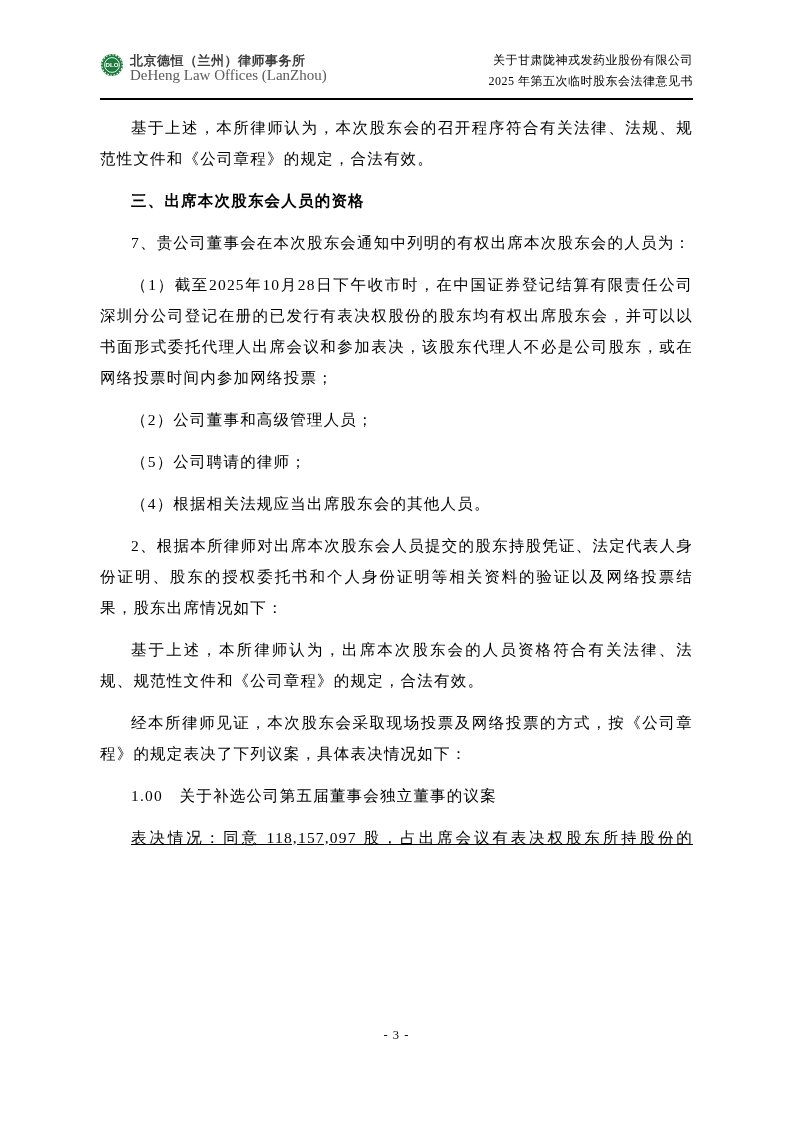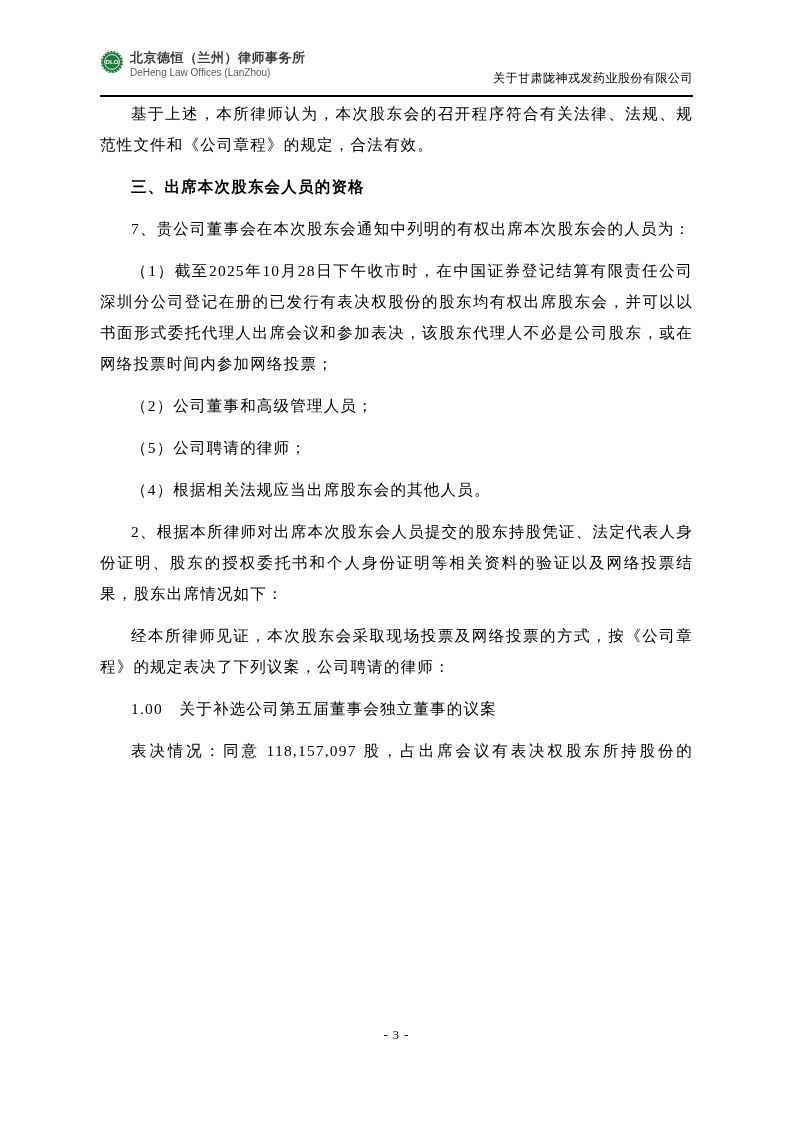--- a/index.html
+++ b/index.html
@@ -32,45 +32,45 @@
     margin-bottom: 10px;
   }
   .logo-wrap { width: 24px; height: 24px; flex: 0 0 auto; }
   .firm-names { display: flex; flex-direction: column; }
   .firm-cn {
     font-family: "Liberation Sans", "DejaVu Sans", sans-serif;
     font-size: 13px; font-weight: bold; color: #3d3d3d;
     letter-spacing: 0.5px; line-height: 16px;
   }
   .firm-en {
-    font-family: Liberation Sans, sans-serif;
-    font-size: 10px; color: #5a5a5a; line-height: 13px;
+    font-family: Liberation Serif, serif;
+    font-size: 15px; color: #5a5a5a; line-height: 13px;
   }
   .doc-ref {
     text-align: right;
     font-size: 12px;
     line-height: 21px;
     letter-spacing: 0.5px;
     color: #000;
   }
   .header-rule {
     border-bottom: 2px solid #000;
     margin-top: 6px;
   }
   
-  .doc-body { padding-top: 1px; }
+  .doc-body { padding-top: 12px; }
   .doc-body p {
     font-size: 15.5px;
     line-height: 31px;
     letter-spacing: 1.2px;
     text-align: justify;
     text-indent: 2em;
     margin: 0 0 11px 0;
   }
-  .doc-body p.stretch { text-align-last: justify; }
+  .doc-body p.stretch { text-align-last: justify; text-decoration: underline; }
   .doc-body .heading {
     font-family: "Liberation Sans", "DejaVu Sans", sans-serif;
     font-size: 15.5px;
     font-weight: bold;
     line-height: 31px;
     letter-spacing: 1.2px;
     text-indent: 2em;
     margin: 8px 0 11px 0;
   }
   
@@ -99,33 +99,35 @@
           <text x="12" y="14.3" font-size="6.2" font-family="Liberation Sans, sans-serif" font-weight="bold" fill="#ffffff" text-anchor="middle">DLO</text>
         </svg>
       </span>
       <span class="firm-names">
         <span class="firm-cn">北京德恒（兰州）律师事务所</span>
         <span class="firm-en">DeHeng Law Offices (LanZhou)</span>
       </span>
     </div>
     <div class="doc-ref">
       <div>关于甘肃陇神戎发药业股份有限公司</div>
+      <div>2025 年第五次临时股东会法律意见书</div>
     </div>
   </div>
   <div class="header-rule"></div>
 
   <div class="doc-body">
     <p>基于上述，本所律师认为，本次股东会的召开程序符合有关法律、法规、规范性文件和《公司章程》的规定，合法有效。</p>
     <div class="heading">三、出席本次股东会人员的资格</div>
     <p>7、贵公司董事会在本次股东会通知中列明的有权出席本次股东会的人员为：</p>
     <p>（1）截至2025年10月28日下午收市时，在中国证券登记结算有限责任公司深圳分公司登记在册的已发行有表决权股份的股东均有权出席股东会，并可以以书面形式委托代理人出席会议和参加表决，该股东代理人不必是公司股东，或在网络投票时间内参加网络投票；</p>
     <p>（2）公司董事和高级管理人员；</p>
     <p>（5）公司聘请的律师；</p>
     <p>（4）根据相关法规应当出席股东会的其他人员。</p>
     <p>2、根据本所律师对出席本次股东会人员提交的股东持股凭证、法定代表人身份证明、股东的授权委托书和个人身份证明等相关资料的验证以及网络投票结果，股东出席情况如下：</p>
-    <p>经本所律师见证，本次股东会采取现场投票及网络投票的方式，按《公司章程》的规定表决了下列议案，公司聘请的律师：</p>
+    <p>基于上述，本所律师认为，出席本次股东会的人员资格符合有关法律、法规、规范性文件和《公司章程》的规定，合法有效。</p>
+    <p>经本所律师见证，本次股东会采取现场投票及网络投票的方式，按《公司章程》的规定表决了下列议案，具体表决情况如下：</p>
     <p>1.00　关于补选公司第五届董事会独立董事的议案</p>
     <p class="stretch">表决情况：同意 118,157,097 股，占出席会议有表决权股东所持股份的</p>
   </div>
 
   <div class="footer">- 3 -</div>
 
 </div>
 
 </body></html>

